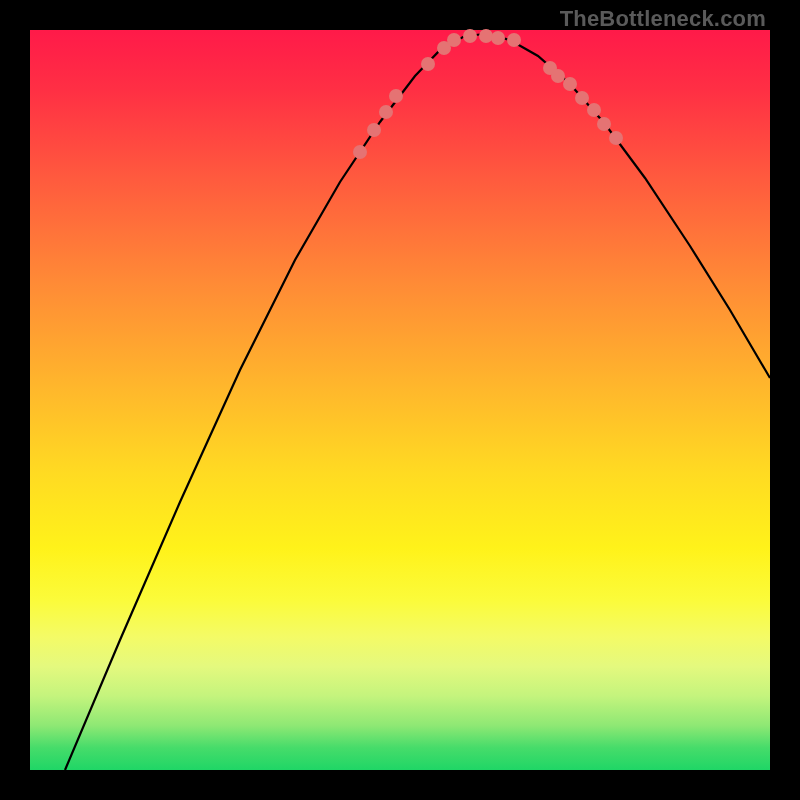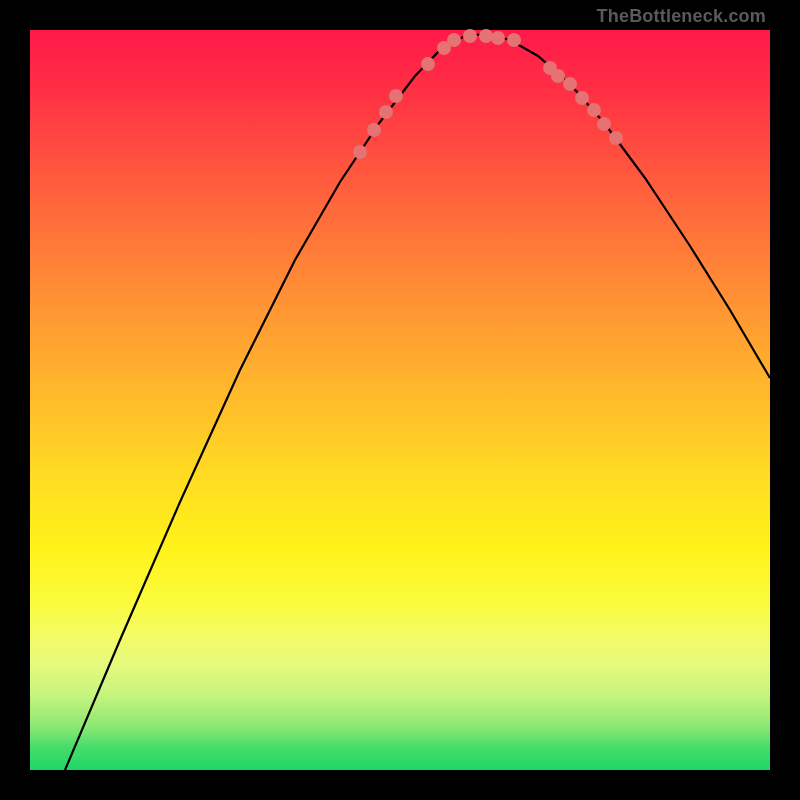--- a/index.html
+++ b/index.html
@@ -47,21 +47,21 @@
     top: 0;
     width: 740px;
     height: 740px;
     overflow: visible;
   }
   .wm {
     position: absolute;
     top: 6px;
     right: 34px;
     font-family: Arial, Helvetica, sans-serif;
-    font-size: 18px;
+    font-size: 22px;
     font-weight: 600;
     color: #5a5a5a;
     letter-spacing: 0.2px;
   }
 </style>
 </head>
 <body>
 
 <div class="frame">
   <div class="plot">

